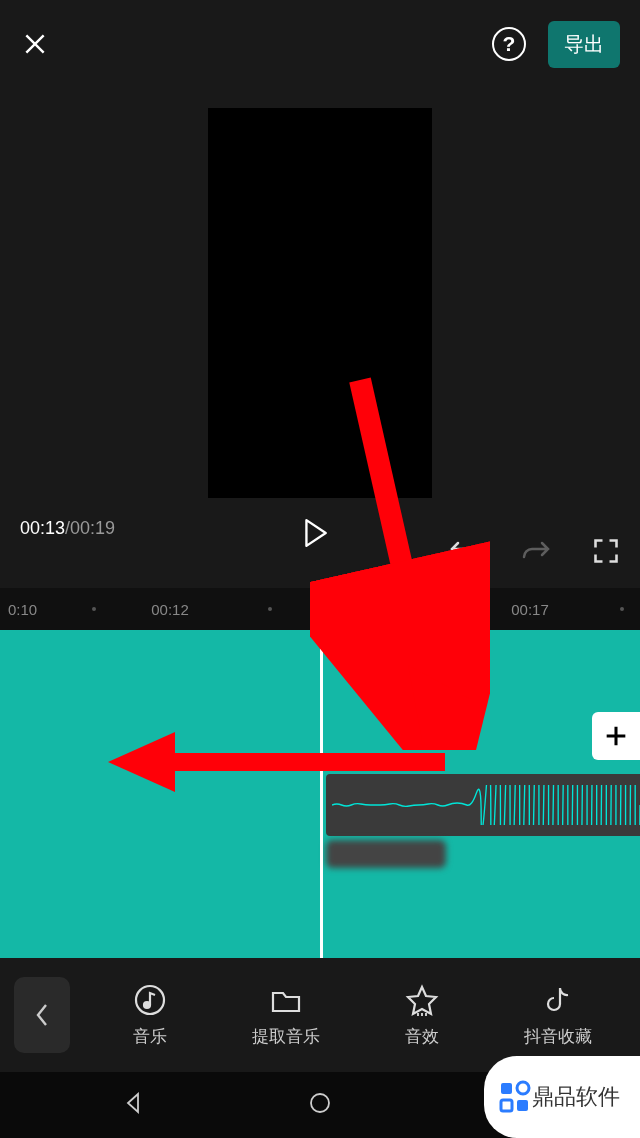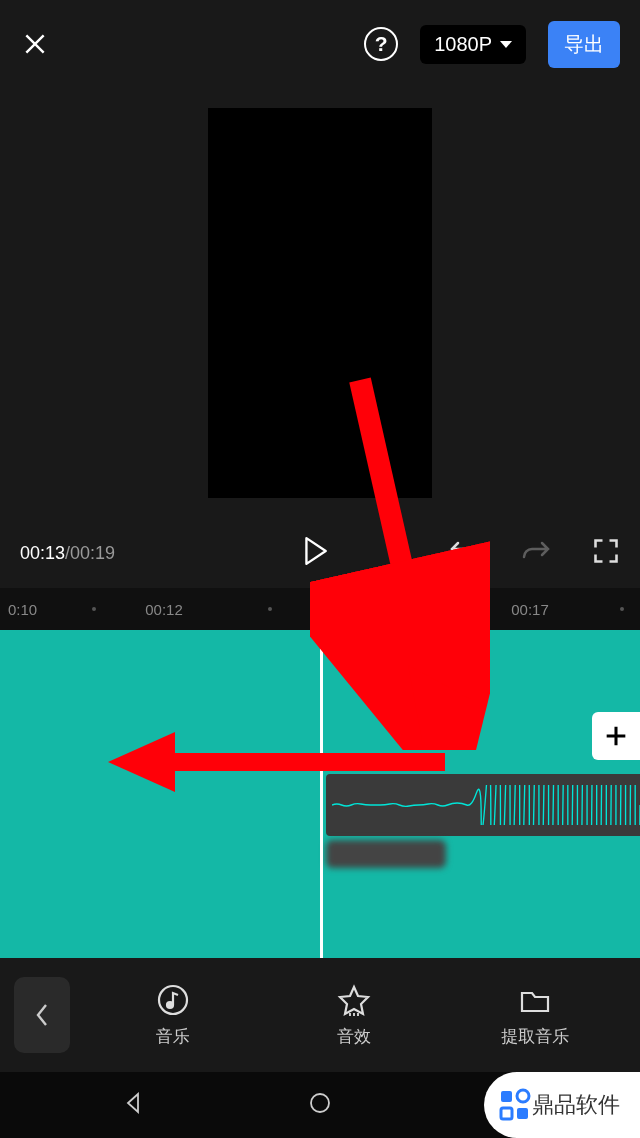--- a/index.html
+++ b/index.html
@@ -4,24 +4,24 @@
 <style>
 *{margin:0;padding:0;box-sizing:border-box;font-family:-apple-system,"PingFang SC","Microsoft YaHei",sans-serif}
 body{width:640px;height:1138px;background:#0a0a0a;color:#fff;overflow:hidden;position:relative}
 .topbar{height:88px;background:#191919;display:flex;align-items:center;padding:0 20px;justify-content:space-between}
 .topbar-right{display:flex;align-items:center;gap:22px}
 .close-x{width:30px;height:30px;display:flex;align-items:center;justify-content:center}
 .close-x svg{width:26px;height:26px}
 .help-circle{width:34px;height:34px;border:2.2px solid #fff;border-radius:50%;display:flex;align-items:center;justify-content:center;font-size:21px;font-weight:700}
 .res-sel{background:#000;border-radius:6px;padding:8px 14px;display:flex;align-items:center;gap:8px;font-size:20px;font-weight:500}
 .tri-down{width:0;height:0;border-left:6px solid transparent;border-right:6px solid transparent;border-top:7px solid #fff}
-.export-btn{background:#3b82f6;border-radius:6px;padding:10px 16px;font-size:20px;font-weight:500}
+.export-btn{background:#0f766e;border-radius:6px;padding:10px 16px;font-size:20px;font-weight:500}
 .preview{height:430px;background:#191919;display:flex;align-items:center;justify-content:center}
 .preview-canvas{width:224px;height:390px;background:#000}
-.controls{height:70px;background:#191919;display:flex;align-items:center;padding:0 20px}
+.controls{height:70px;background:#191919;display:flex;padding:0 20px}
 .timecode{color:#999;font-size:18px;flex:1}
 .timecode .cur{color:#fff}
 .play-btn{flex:0 0 auto;margin-right:120px}
 .ctrl-right{display:flex;align-items:center;gap:40px;margin-left:auto}
 .timeline{height:370px;background:#14b8a6;position:relative}
 .ruler{height:42px;background:#101010;display:flex;align-items:center;font-size:15px;color:#888;position:relative}
 .ruler-lbl{position:absolute;transform:translateX(-50%)}
 .ruler-dot{position:absolute;width:4px;height:4px;background:#555;border-radius:50%;top:19px}
 .playhead{position:absolute;left:320px;top:42px;bottom:0;width:3px;background:#fff;z-index:10}
 .track-area{position:relative;height:328px}
@@ -30,40 +30,36 @@
 .clip{position:absolute;left:326px;right:0;top:144px;height:62px;background:#3a3a3a;border-radius:4px 0 0 4px;overflow:hidden}
 .clip-label{position:absolute;left:326px;top:210px;height:28px;width:120px;background:#444;border-radius:6px;filter:blur(3px)}
 .wave{position:absolute;inset:0;display:flex;align-items:center;justify-content:flex-start;padding-left:6px}
 .wave-svg{width:100%;height:40px}
 .bottombar{position:absolute;bottom:66px;left:0;right:0;height:114px;background:#191919;display:flex;align-items:center;padding:0 14px;gap:0}
 .back-btn{width:56px;height:76px;background:#2a2a2a;border-radius:10px;display:flex;align-items:center;justify-content:center;margin-right:12px}
 .menu-item{flex:1;display:flex;flex-direction:column;align-items:center;gap:8px;font-size:17px;color:#ccc}
 .menu-item svg{width:34px;height:34px}
 .navbar{position:absolute;bottom:0;left:0;right:0;height:66px;background:#0a0a0a;display:flex;align-items:center;justify-content:space-around;padding:0 40px}
 .navbar svg{width:26px;height:26px}
-.branding{position:absolute;bottom:0;right:0;height:66px;background:#fff;border-radius:33px 0 0 33px;display:flex;align-items:center;padding:0 20px 0 14px;gap:0;color:#333;font-size:22px;font-weight:500}
+.branding{position:absolute;bottom:0;right:0;height:82px;background:#fff;border-radius:33px 0 0 33px;display:flex;align-items:center;padding:0 20px 0 14px;gap:0;color:#333;font-size:22px;font-weight:500}
 .brand-ico{width:34px;height:34px}
 .arrow-overlay{position:absolute;pointer-events:none;z-index:20}
 </style>
 </head>
 <body>
 
 <div class="topbar">
   <div class="close-x">
     <svg viewBox="0 0 24 24" fill="none" stroke="#fff" stroke-width="2.2">
         <path d="M4 4 L20 20 M20 4 L4 20"></path>
       </svg>
   </div>
   <div class="topbar-right">
     <div class="help-circle">
       <span>?</span>
-    </div>
-    <div class="res-sel">
-      <span>1080P</span>
-      <span class="tri-down"></span>
     </div>
     <div class="export-btn">
       <span>导出</span>
     </div>
   </div>
 </div>
 
 <div class="preview">
   <div class="preview-canvas"></div>
 </div>
@@ -93,21 +89,21 @@
           <path d="M3 9V3h6M21 9V3h-6M3 15v6h6M21 15v6h-6"></path>
         </svg>
     </div>
   </div>
 </div>
 
 <div class="timeline">
   <div class="ruler">
     <span class="ruler-lbl" style="left:8px;transform:none">0:10</span>
     <span class="ruler-dot" style="left:92px"></span>
-    <span class="ruler-lbl" style="left:164px">00:12</span>
+    <span class="ruler-lbl" style="left:170px">00:12</span>
     <span class="ruler-dot" style="left:268px"></span>
     <span class="ruler-lbl" style="left:353px">00:14</span>
     <span class="ruler-dot" style="left:445px"></span>
     <span class="ruler-lbl" style="left:530px">00:17</span>
     <span class="ruler-dot" style="left:620px"></span>
   </div>
   <div class="playhead"></div>
   <div class="track-area">
     <div class="add-btn">
       <svg viewBox="0 0 24 24" stroke="#000" stroke-width="2.6">
@@ -148,30 +144,36 @@
   <div class="menu-item">
     <svg viewBox="0 0 34 34" fill="none" stroke="#ddd" stroke-width="2.2">
         <circle cx="17" cy="17" r="14"></circle>
         <circle cx="14" cy="22" r="3" fill="#ddd"></circle>
         <path d="M17 22 V10 L22 12"></path>
       </svg>
     <span>音乐</span>
   </div>
   <div class="menu-item">
     <svg viewBox="0 0 34 34" fill="none" stroke="#ddd" stroke-width="2.2">
+        <path d="M4 10 h10 l3 4 h13 v14 H4 Z"></path>
+      </svg>
+    <span>提取音乐</span>
+  </div>
+  <div class="menu-item">
+    <svg viewBox="0 0 34 34" fill="none" stroke="#ddd" stroke-width="2.2">
         <path d="M17 4 L21 13 L31 14 L24 21 L26 31 L17 26 L8 31 L10 21 L3 14 L13 13 Z"></path>
         <path d="M13 30 v3 M17 30 v3 M21 30 v3" stroke-width="1.8"></path>
       </svg>
     <span>音效</span>
   </div>
   <div class="menu-item">
     <svg viewBox="0 0 34 34" fill="none" stroke="#ddd" stroke-width="2.2">
-        <path d="M4 10 h10 l3 4 h13 v14 H4 Z"></path>
+        <path d="M19 5 v16 a6 6 0 1 1 -6 -6 M19 5 a7 7 0 0 0 8 7"></path>
       </svg>
-    <span>提取音乐</span>
+    <span>抖音收藏</span>
   </div>
 </div>
 
 <div class="navbar">
   <div><svg viewBox="0 0 26 26" fill="none" stroke="#ccc" stroke-width="1.8">
         <path d="M18 4 L8 13 L18 22 Z"></path>
       </svg></div>
   <div><svg viewBox="0 0 26 26" fill="none" stroke="#ccc" stroke-width="1.8">
         <circle cx="13" cy="13" r="9"></circle>
       </svg></div>

